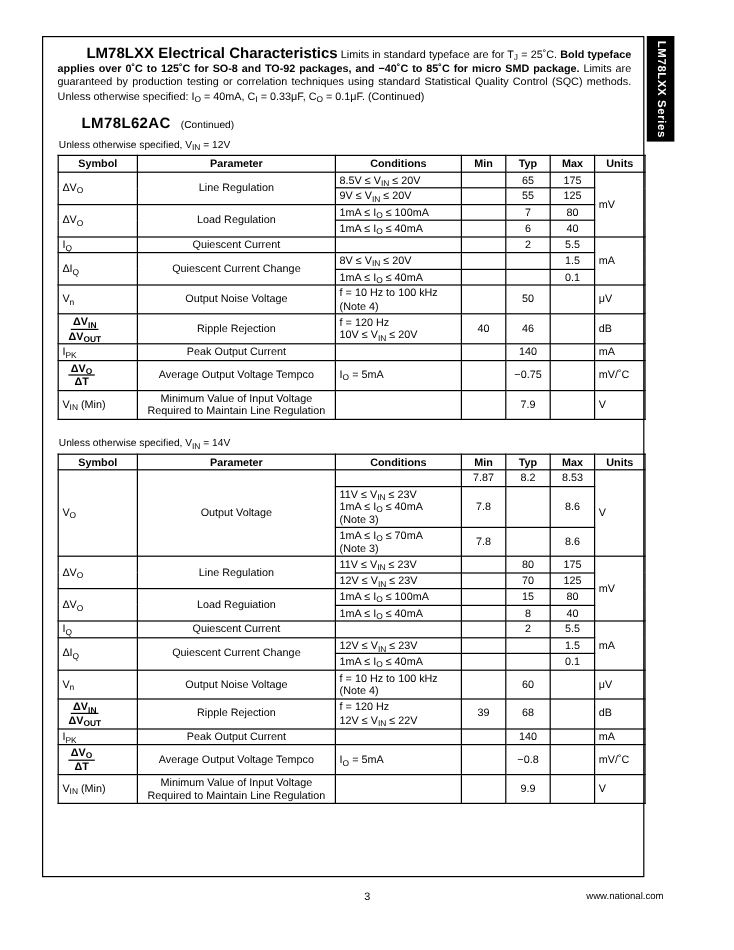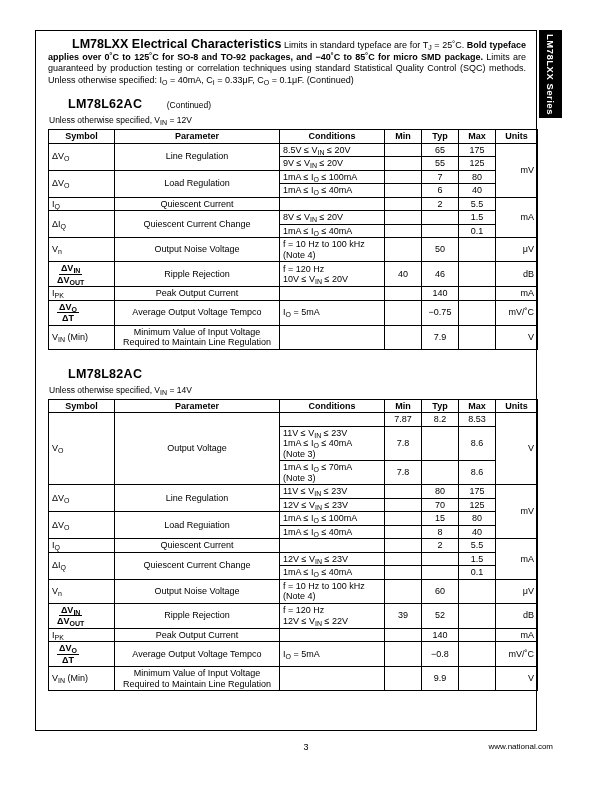--- a/index.html
+++ b/index.html
@@ -18,35 +18,35 @@
   }
   .side-tab span {
     writing-mode:vertical-rl; font-size:9.5px; font-weight:bold;
     letter-spacing:0.5px; white-space:nowrap;
   }
   .intro { width:478px; font-size:9px; line-height:11.5px; text-align:justify; margin-bottom:8px; }
   .run-title { font-size:12.5px; font-weight:bold;padding-left:24px; }
   .run-bold { font-weight:bold; }
   .sec-head { margin-top:2px; }
   .sec-name { font-size:12.5px; font-weight:bold; letter-spacing:0.3px;padding-left:20px; }
-  .sec-suffix { font-size:8.5px; margin-left:20px; }
+  .sec-suffix { font-size:8.5px; margin-left:4px; }
   .sec-note { font-size:8.5px; margin:3px 0 4px 1px; }
   .sec2 { margin-top:14px; }
   table.spec { border-collapse:collapse; width:489px; table-layout:fixed; }
   table.spec th, table.spec td {
     border:1px solid #000; font-size:9px; line-height:10.5px;
     padding:1px 3px; vertical-align:middle; overflow:hidden;
   }
   table.spec th { font-weight:bold; text-align:center; height:13px; padding:1px 2px; }
   table.spec td { height:13px; }
   td.k-sym  { text-align:left; vertical-align:top; padding-top:2px; }
   td.k-par  { text-align:center; vertical-align:top; padding-top:2px; }
   td.k-cond { text-align:left; }
   td.k-val  { text-align:center; }
-  td.k-unit { text-align:right; }
+  td.k-unit { text-align:left; }
   td.bold   { font-weight:normal;margin-left:40px; }
   .c-sym{width:66px} .c-par{width:165px} .c-cond{width:105px}
   .c-min{width:37px} .c-typ{width:37px} .c-max{width:37px} .c-unit{width:42px}
   .frac { display:inline-flex; flex-direction:column; align-items:center; font-weight:bold; margin-left:5px; }
   .frac-top { border-bottom:1px solid #000; padding:0 2px; }
   sub { font-size:7px; vertical-align:baseline; position:relative; top:2px; line-height:0; }
   .footer-num  { position:absolute; left:0; right:0; top:742px; text-align:center; font-size:9px; }
   .footer-site { position:absolute; right:59px; top:742px; font-size:8px; }
 </style>
 </head>
@@ -190,24 +190,20 @@
             <td class="k-cond"></td>
             <td class="k-val"></td>
             <td class="k-val">7.9</td>
             <td class="k-val"></td>
             <td class="k-unit">V</td>
           </tr>
         </tbody>
     </table>
 
     <div class="sec2">
-      <div class="sec-head">
-        <span class="sec-name">LM78L82AC</span>
-        <span class="sec-suffix"></span>
-      </div>
       <div class="sec-note">Unless otherwise specified, V<sub>IN</sub> = 14V</div>
 
       <table class="spec">
         <colgroup>
           <col class="c-sym">
             <col class="c-par">
             <col class="c-cond">
           <col class="c-min">
             <col class="c-typ">
             <col class="c-max">
@@ -308,21 +304,21 @@
               <td class="k-unit">μV</td>
             </tr>
             <tr>
               <td class="k-sym"><span class="frac">
                   <span class="frac-top">ΔV<sub>IN</sub></span>
                   <span class="frac-bot">ΔV<sub>OUT</sub></span>
                 </span></td>
               <td class="k-par">Ripple Rejection</td>
               <td class="k-cond">f = 120 Hz<br>12V ≤ V<sub>IN</sub> ≤ 22V</td>
               <td class="k-val">39</td>
-              <td class="k-val">52</td>
+              <td class="k-val">68</td>
               <td class="k-val"></td>
               <td class="k-unit">dB</td>
             </tr>
             <tr>
               <td class="k-sym">I<sub>PK</sub></td>
               <td class="k-par">Peak Output Current</td>
               <td class="k-cond"></td>
               <td class="k-val"></td>
               <td class="k-val">140</td>
               <td class="k-val"></td>

